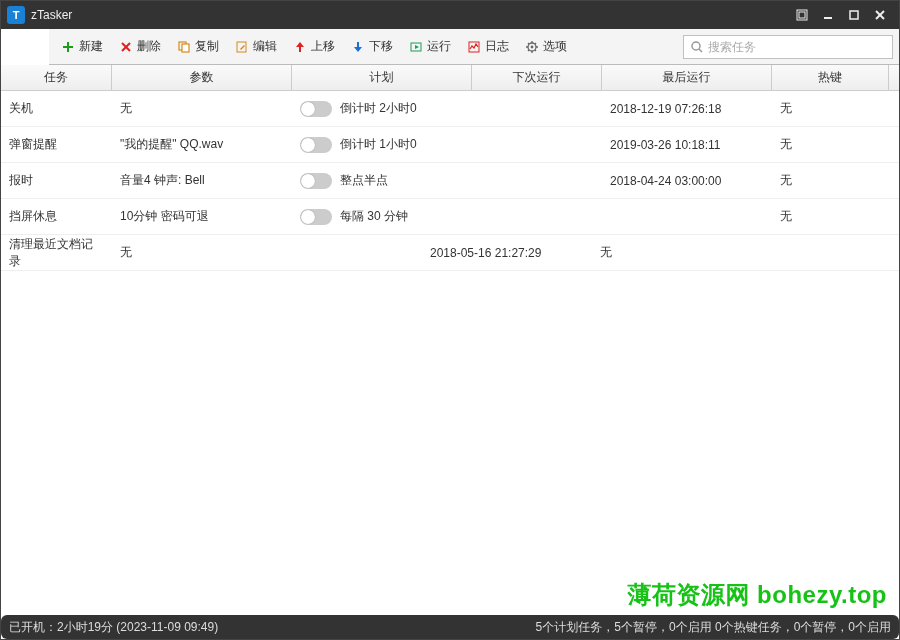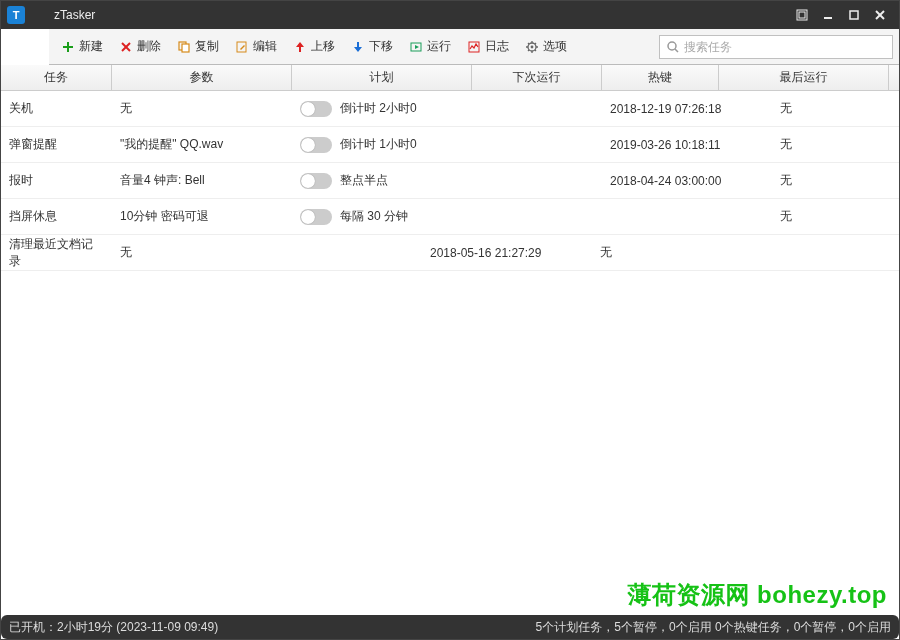--- a/index.html
+++ b/index.html
@@ -27,21 +27,21 @@
   background: #1a82d6;
   border-radius: 3px;
   display: inline-flex;
   align-items: center;
   justify-content: center;
   color: #fff;
   font-weight: bold;
   font-size: 11px;
   margin-right: 6px;
 }
-.titlebar .title { flex: 0 0 auto; margin-left: 23px; }
+.titlebar .title { flex: 0 0 auto; }
 .titlebar .spacer { flex: 1; }
 .titlebar .win-btn {
   width: 26px;
   height: 20px;
   color: #eee;
   display: inline-flex;
   align-items: center;
   justify-content: center;
   font-size: 13px;
   cursor: pointer;
@@ -66,21 +66,21 @@
   border-radius: 2px;
 }
 .tool-btn .ic { width: 14px; height: 14px; display: inline-flex; align-items: center; justify-content: center; }
 .search-wrap {
   margin-left: auto;
   display: flex;
   align-items: center;
   border: 1px solid #c0c0c0;
   background: #fff;
   padding: 2px 6px;
-  width: 234px;
+  width: 210px;
   height: 24px;
 }
 .search-wrap .ic { color: #999; margin-right: 4px; }
 .search-wrap input {
   border: none;
   outline: none;
   font-size: 12px;
   width: 100%;
   color: #333;
 }
@@ -279,22 +279,22 @@
       </span>
     <input type="text" placeholder="搜索任务" style="">
   </div>
 </div>
 
 <div class="headers">
   <div class="col c-task">任务</div>
   <div class="col c-param">参数</div>
   <div class="col c-plan">计划</div>
   <div class="col c-next">下次运行</div>
+  <div class="col c-last">最后运行</div>
   <div class="col c-hotkey">热键</div>
-  <div class="col c-last">最后运行</div>
 </div>
 
 <div class="rows">
   <div class="row">
     <div class="c-task">关机</div>
     <div class="c-param">无</div>
     <div class="c-plan">
         <span class="toggle"></span>
         <span>倒计时 2小时0</span>
       </div>

